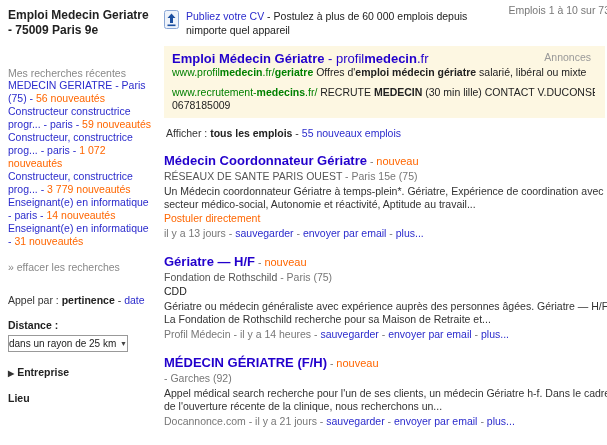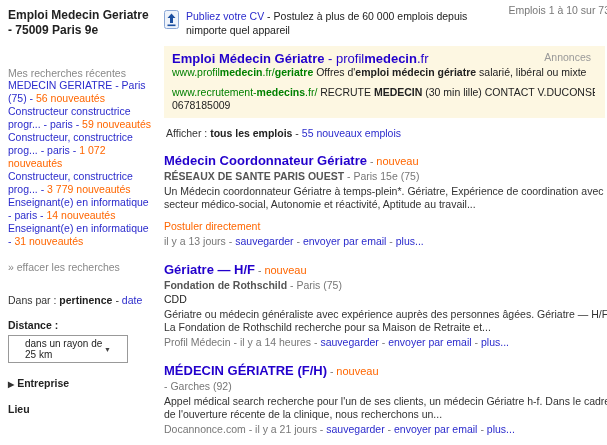--- a/index.html
+++ b/index.html
@@ -14,21 +14,21 @@
   .sidebar { width:158px; flex-shrink:0; padding:8px 4px 0 8px; }
   .sb-title { font-weight:bold; font-size:12px; color:#222; line-height:15px; width:146px; }
   .sb-recent-header { color:#888; margin-top:29px; }
   .sb-search { line-height:13px; width:146px; }
   .sb-search .q { color:#2b2bcc; }
   .sb-clear { color:#888; margin-top:13px; display:inline-block; }
   .sb-sort { margin-top:21px; color:#333; }
   .sb-sort b { color:#222; }
   .sb-dist-label { font-weight:bold; margin-top:13px; color:#222; }
   .sb-select { width:120px; border:1px solid #999; background:#fff; font-size:10px;
-    color:#222; padding:2px 16px; margin-top:4px; display:flex; justify-content:space-between;
+    color:#222; padding:2px 0; margin-top:4px; display:flex; justify-content:space-between;
     align-items:center; cursor:default; }
   .sb-select .arr { font-size:7px; color:#444; }
   .sb-filter { font-weight:bold; margin-top:14px; color:#222; }
   .sb-filter .tri { font-size:8px; color:#333; margin-right:3px; }
 
   
   .main { flex:1; padding:5px 8px 0 6px; position:relative; }
   .results-count { position:absolute; top:4px; right:10px; color:#777; }
   .banner { display:flex; gap:7px; margin-top:4px; }
   .banner-icon { flex-shrink:0; margin-top:1px; }
@@ -42,24 +42,24 @@
   .ad-url { color:#008000; }
   .ad-extra { line-height:13px; color:#222; }
 
   .filter-bar { margin-top:9px; padding-left:2px; color:#333; }
   .filter-bar b { color:#222; }
 
   .job { margin-top:14px; width:448px; }
   .job-title { font-size:13px; font-weight:bold; color:#2200cc; line-height:15px; }
   .new { color:#ff6600; font-weight:normal; font-size:11px; }
   .company-line { color:#777; margin-top:2px; line-height:13px; }
-  .company { color:#555;font-weight:bold; }
+  .company { color:#555; }
   .contract { color:#222; margin-top:1px; line-height:13px; }
   .desc { color:#333; margin-top:2px; line-height:13px; }
-  .apply { color:#ff6600; margin-top:9px; line-height:13px; display:inline-block; }
+  .apply { color:#ff6600; margin-top:1px; line-height:13px; display:inline-block; }
   .meta { color:#777; margin-top:2px; line-height:13px; }
 </style>
 </head>
 <body>
 
 <div class="layout">
 
   <div class="sidebar">
     <div class="sb-title">Emploi Medecin Geriatre - 75009 Paris 9e</div>
 
@@ -70,21 +70,21 @@
         <div class="sb-search"><span class="q">Constructeur, constructrice prog... - paris - </span><span class="orange">1 072 nouveautés</span></div>
         <div class="sb-search"><span class="q">Constructeur, constructrice prog... - </span><span class="orange">3 779 nouveautés</span></div>
         <div class="sb-search"><span class="q">Enseignant(e) en informatique - paris - </span><span class="orange">14 nouveautés</span></div>
         <div class="sb-search"><span class="q">Enseignant(e) en informatique - </span><span class="orange">31 nouveautés</span></div>
       </div>
 
     <div>
       <span class="sb-clear"><span>»</span> <span>effacer les recherches</span></span>
     </div>
 
-    <div class="sb-sort"><span>Dans par : </span><b>pertinence</b><span> - </span><a class="link">date</a></div>
+    <div class="sb-sort"><span>Appel par : </span><b>pertinence</b><span> - </span><a class="link">date</a></div>
 
     <div class="sb-dist-label">Distance :</div>
     <div class="sb-select">
       <span>dans un rayon de 25 km</span>
       <span class="arr">▼</span>
     </div>
 
     <div class="sb-filter"><span class="tri">▶</span><span>Entreprise</span></div>
 
     <div class="sb-filter"><span>Lieu</span></div>

